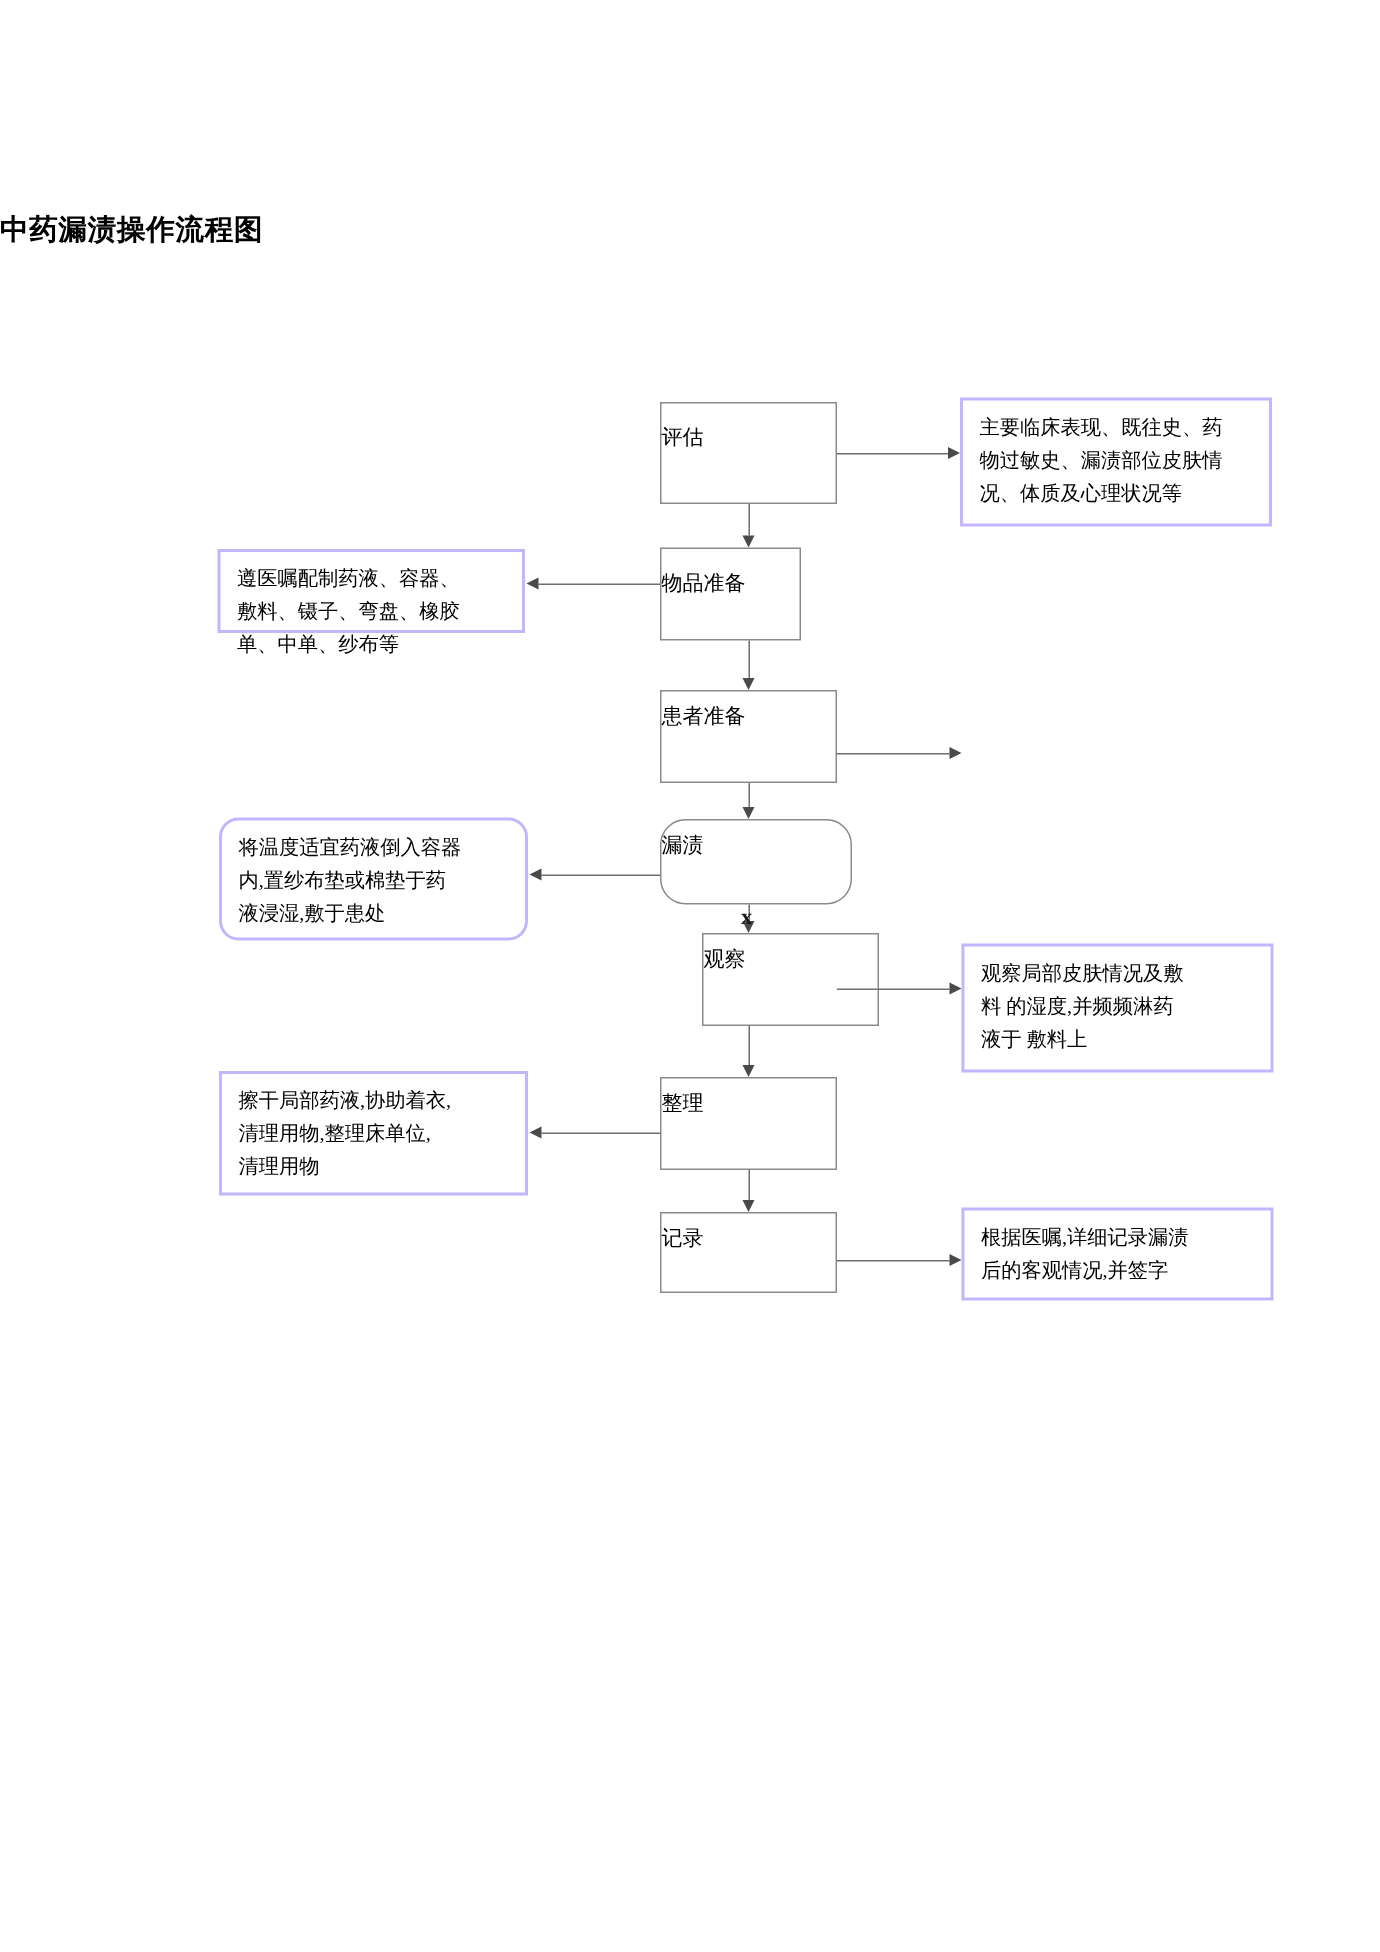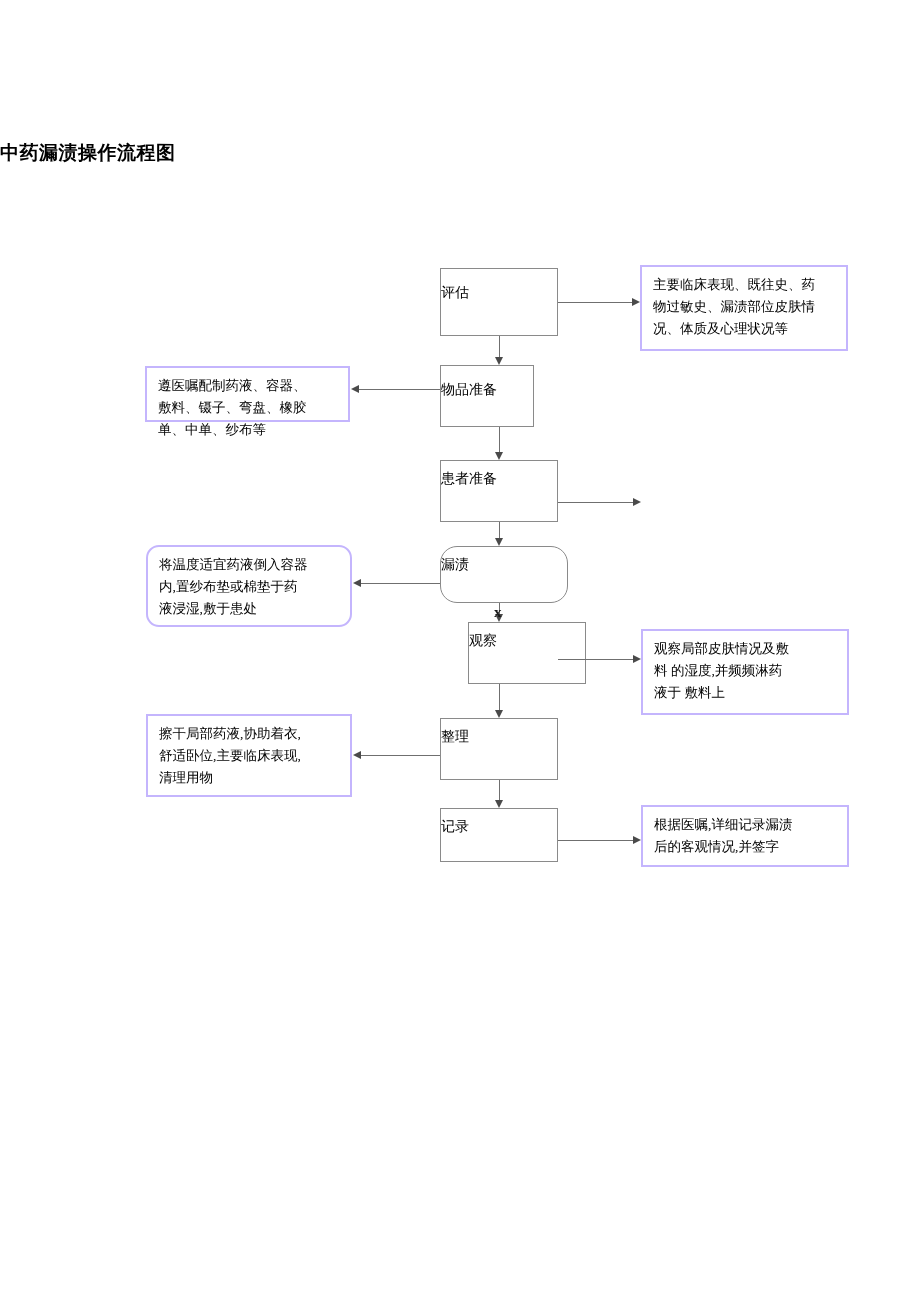--- a/index.html
+++ b/index.html
@@ -168,21 +168,21 @@
 
     <div class="note" style="left:146px; top:545px; width:206px; height:82px;border-radius:13px;">将温度适宜药液倒入容器
 内,置纱布垫或棉垫于药
 液浸湿,敷于患处</div>
 
     <div class="note" style="left:641px; top:629px; width:208px; height:86px;">观察局部皮肤情况及敷
 料 的湿度,并频频淋药
 液于 敷料上</div>
 
     <div class="note" style="left:146px; top:714px; width:206px; height:83px;">擦干局部药液,协助着衣,
-舒适卧位,主要临床表现,
+清理用物,整理床单位,
 清理用物</div>
 
     <div class="note" style="left:641px; top:805px; width:208px; height:62px;">根据医嘱,详细记录漏渍
 后的客观情况,并签字</div>
 
     <div class="vline" style="left:499px; top:336px; height:21px;"></div>
     <div class="arrow-down" style="left:494.5px; top:357px;"></div>
 
     <div class="vline" style="left:499px; top:427px; height:25px;"></div>
     <div class="arrow-down" style="left:494.5px; top:452px;"></div>

